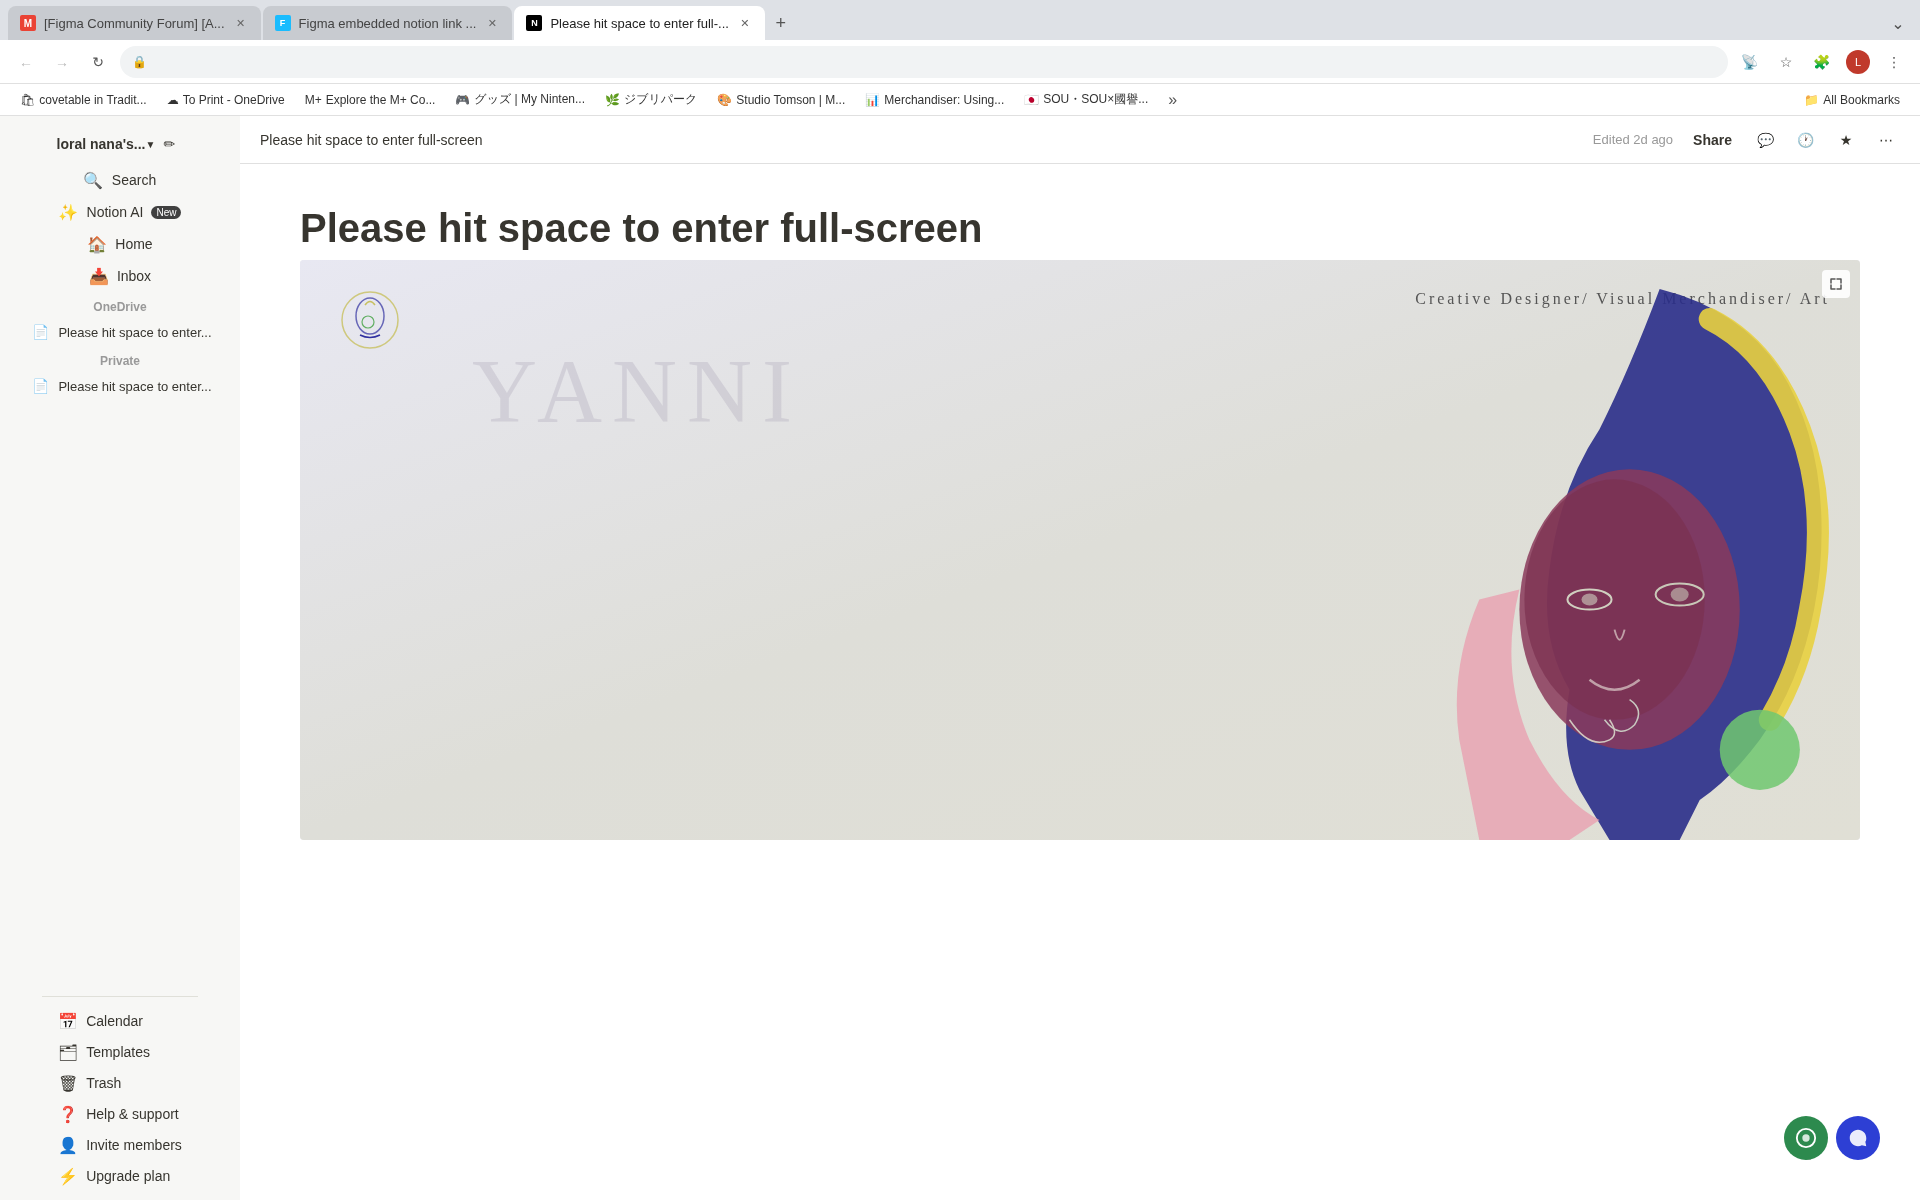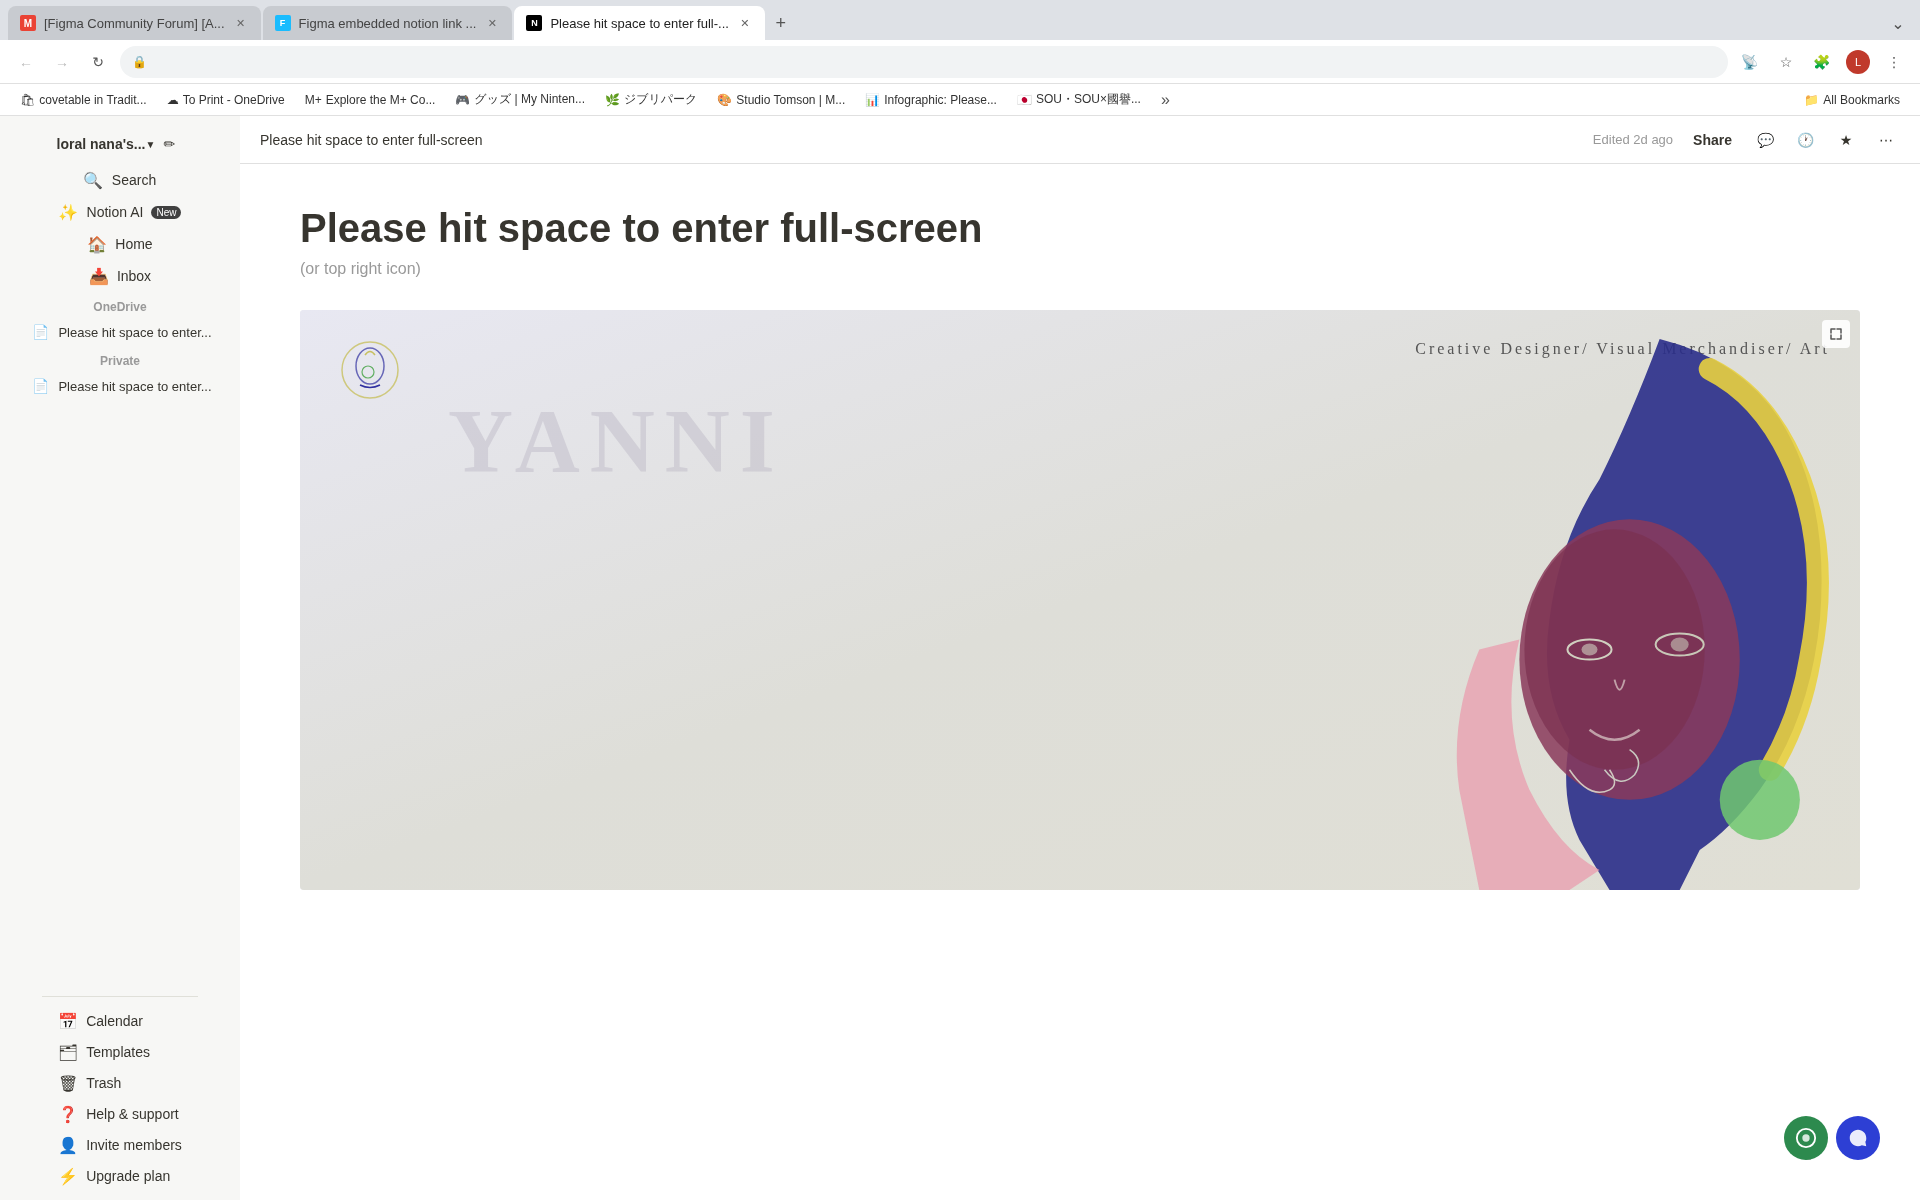--- a/index.html
+++ b/index.html
@@ -158,21 +158,21 @@
     <div class="bookmark-item">
       <span>🌿</span>
       <span>ジブリパーク</span>
     </div>
     <div class="bookmark-item">
       <span>🎨</span>
       <span>Studio Tomson | M...</span>
     </div>
     <div class="bookmark-item">
       <span>📊</span>
-      <span>Infographic: Please...</span>
+      <span>Merchandiser: Using...</span>
     </div>
     <div class="bookmark-item">
       <span>🇯🇵</span>
       <span>SOU・SOU×國譽...</span>
     </div>
     <span style="padding: 0 8px; cursor:pointer; font-size:16px; color:#555;">»</span>
     <div class="bookmark-folder" style="margin-left:auto;">
       <span>📁</span>
       <span>All Bookmarks</span>
     </div>
@@ -260,21 +260,20 @@
         <div class="header-icon-btn">💬</div>
         <div class="header-icon-btn">🕐</div>
         <div class="header-icon-btn">★</div>
         <div class="header-icon-btn">⋯</div>
       </div>
     </div>
 
 
     <div class="page-content">
       <h1 class="doc-title">Please hit space to enter full-screen</h1>
-      <p class="doc-subtitle">(or top right icon)</p>
 
       <div class="embed-container">
         <div class="embed-expand">
           <svg width="14" height="14" viewBox="0 0 14 14" fill="none">
             <path d="M2 2h4M2 2v4M12 2h-4M12 2v4M2 12h4M2 12v-4M12 12h-4M12 12v-4" stroke="#555" stroke-width="1.5" stroke-linecap="round"></path>
           </svg>
         </div>
 
         <div class="portfolio-inner">
 
@@ -283,21 +282,21 @@
           <div style="position:absolute; top:20px; left:30px; width:80px; height:80px;">
             <svg viewBox="0 0 80 80" width="80" height="80">
               <circle cx="40" cy="40" r="28" fill="none" stroke="#c8c060" stroke-width="1.5" opacity="0.8"></circle>
               <ellipse cx="40" cy="36" rx="14" ry="18" fill="none" stroke="#3030a0" stroke-width="1.5" opacity="0.7"></ellipse>
               <circle cx="38" cy="42" r="6" fill="none" stroke="#40a040" stroke-width="1.2" opacity="0.8"></circle>
               <path d="M30 55 Q40 60 50 55" fill="none" stroke="#3030a0" stroke-width="1.5"></path>
               <path d="M35 25 Q40 18 45 25" fill="none" stroke="#c8c060" stroke-width="1.5"></path>
             </svg>
           </div>
 
-          <div style="position:absolute; top:80px; left:148px; font-size:90px; font-weight:700; color:rgba(175,170,185,0.35); letter-spacing:10px; font-family:serif;">YANNI</div>
+          <div style="position:absolute; top:80px; left:172px; font-size:90px; font-weight:400; color:rgba(175,170,185,0.35); letter-spacing:10px; font-family:serif;">YANNI</div>
 
           <div style="position:absolute; top:30px; right:30px; font-size:16px; color:#555; letter-spacing:3px; font-family:serif; max-width:600px; overflow:hidden; white-space:nowrap;">Creative Designer/ Visual Merchandiser/ Art</div>
 
           <svg style="position:absolute; bottom:0; right:0; width:65%; height:95%;" viewBox="0 0 600 550" preserveAspectRatio="xMaxYMax meet">
 
             <path d="M400 0 Q480 20 520 80 Q570 160 560 280 Q550 380 500 450 Q470 490 440 510 L420 550 L350 550 L320 500 Q300 460 310 400 Q280 350 290 280 Q300 200 340 140 Q370 80 400 0Z" fill="#2a2d8a" opacity="0.9"></path>
 
             <path d="M450 30 Q510 60 540 140 Q570 220 550 320 Q540 380 510 430" fill="none" stroke="#e8d040" stroke-width="22" stroke-linecap="round" opacity="0.9"></path>
 
             <ellipse cx="370" cy="320" rx="110" ry="140" fill="#8a3a5a" opacity="0.85"></ellipse>

